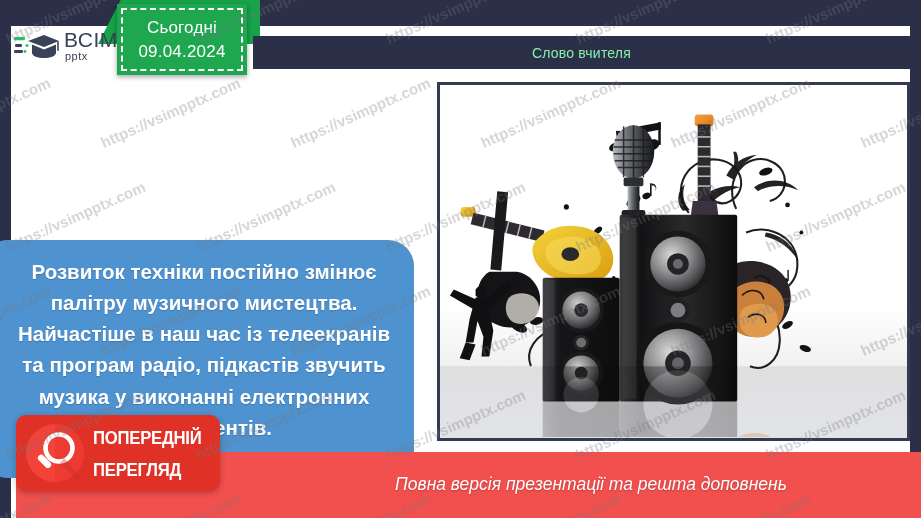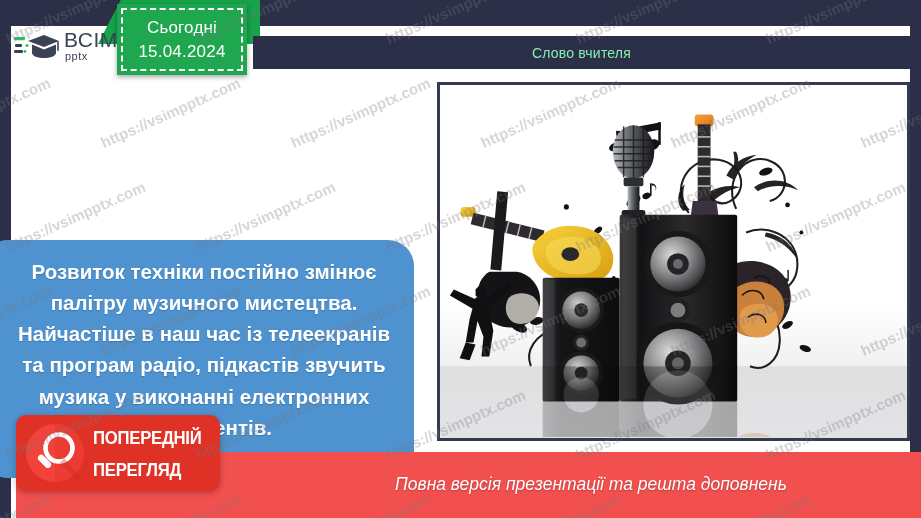--- a/index.html
+++ b/index.html
@@ -267,21 +267,21 @@
       <rect x="43.2" y="12" width="1.6" height="10" rx=".8" fill="#3b4156"></rect>
     </svg>
     <span class="logo-text">
       <span class="big">ВСІМ</span>
       <span class="small">pptx</span>
     </span>
   </div>
 
   <div class="date-badge">
     <span>Сьогодні</span>
-    <span>15.04.2024</span>
+    <span>09.04.2024</span>
   </div>
 
   <div class="header-bar">
     <span class="title">Слово вчителя</span>
   </div>
 
   <div class="illus-frame">
     <div class="illus-inner">
       <svg class="illus-svg" viewBox="0 0 473 359" preserveAspectRatio="none">
         <defs>

